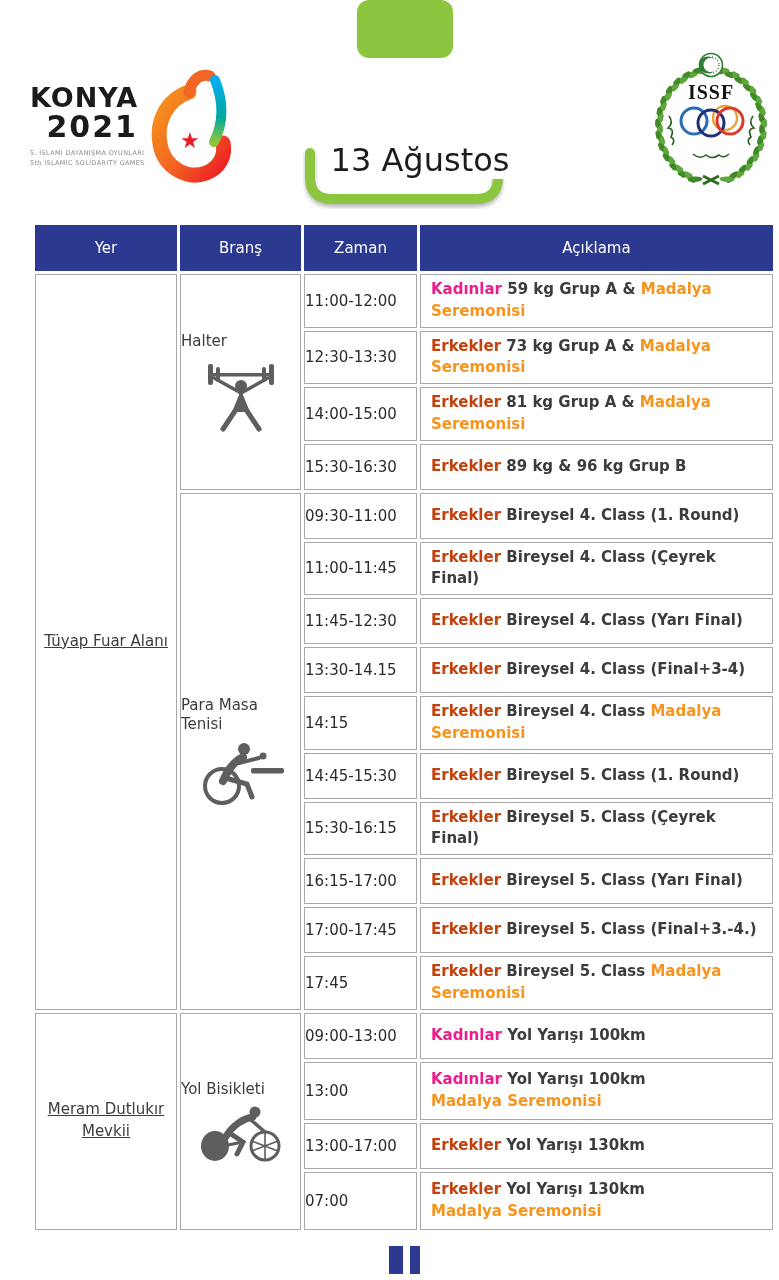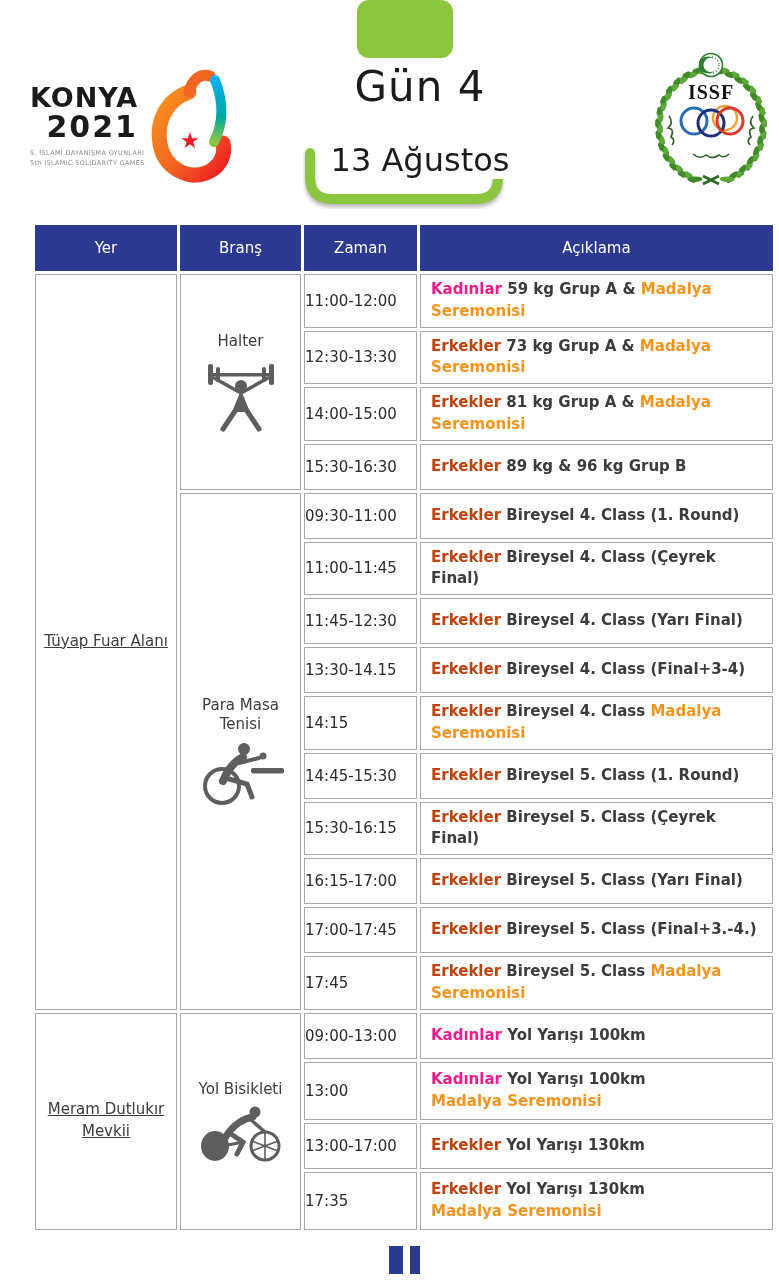--- a/index.html
+++ b/index.html
@@ -33,21 +33,21 @@
 
   
   table.schedule { position:absolute; left:32px; top:222px; width:744px;
                    border-collapse:separate; border-spacing:3px; table-layout:fixed; }
   .schedule th { background:#2B3990; color:#fff; font-weight:normal; font-size:15px;
                  height:40px; text-align:center; }
   .schedule td { border:1px solid #A9A9A9; background:#fff; vertical-align:middle;
                  font-size:15px; color:#3C3C3C; }
   .schedule tr { height:46px; }
   td.venue { text-align:center; padding:17px 8px; line-height:1.45;text-decoration:underline; }
-  td.sport { text-align:center; }
+  td.sport { }
   td.sport .sport-label { font-size:15px; line-height:1.3; margin-bottom:4px; }
   td.time  { text-align:left; color:#2b2b2b; }
   td.desc  { text-align:left; padding:4px 6px 4px 10px; line-height:1.45;font-weight:bold; }
   .c-pink   { color:#EC1C8D; }
   .c-blue   { color:#c2410c; }
   .c-orange { color:#F7941D; }
   .c-dark   { color:#3C3C3C; }
   .sport-icon { display:block; margin:0 auto; }
 
   
@@ -82,21 +82,20 @@
             <stop offset="1" stop-color="#8CC63F"></stop>
         </linearGradient>
       </defs>
       <path d="M47,28 C24,36 14,58 18,80 C22,104 46,116 64,109 C77,104 84,92 81,79" fill="none" stroke="url(#gRed)" stroke-width="15" stroke-linecap="round"></path>
       <path d="M47,28 C50,16 58,9 68,12" fill="none" stroke="#F26522" stroke-width="11" stroke-linecap="round"></path>
       <path d="M73,16 C81,36 82,58 72,78" fill="none" stroke="url(#gBlue)" stroke-width="10" stroke-linecap="round"></path>
       <text x="38" y="84" font-size="22" fill="#ED1C24">★</text>
     </svg>
   </div>
 
-  <div class="day-title">Gün 4</div>
   <svg class="bracket-svg" width="202" height="62" viewBox="0 0 202 62">
     <path d="M7,6 L7,30 Q7,52 29,52 L173,52 Q195,52 195,30 L195,2" fill="none" stroke="#8CC63F" stroke-width="10" stroke-linecap="round" style="filter:drop-shadow(0 3px 2px rgba(90,90,90,0.45));"></path>
   </svg>
   <div class="day-date"><span>13 Ağustos</span></div>
 
   <svg class="issf-logo" width="132" height="140" viewBox="0 0 132 140">
     <g id="wreath">
         <ellipse cx="55.18859207747653" cy="21.22373435890688" rx="7.5" ry="2.8" transform="rotate(189.10672395957553 55.18859207747653 21.22373435890688)" fill="#5FA83A"></ellipse>
         <ellipse cx="49.931116292502736" cy="22.740835087471396" rx="7.5" ry="2.8" transform="rotate(138.71436814942146 49.931116292502736 22.740835087471396)" fill="#3F8A28"></ellipse>
         <ellipse cx="44.849694560058396" cy="24.841454372014347" rx="7.5" ry="2.8" transform="rotate(176.38335144618438 44.849694560058396 24.841454372014347)" fill="#5FA83A"></ellipse>
@@ -294,21 +293,21 @@
         </tr>
         <tr style="height: 58px;">
           <td class="time">13:00</td>
           <td class="desc"><span class="c-pink">Kadınlar</span><span class="c-dark"> Yol Yarışı 100km</span><br><span class="c-orange">Madalya Seremonisi</span></td>
         </tr>
         <tr>
           <td class="time">13:00-17:00</td>
           <td class="desc"><span class="c-blue">Erkekler</span><span class="c-dark"> Yol Yarışı 130km</span></td>
         </tr>
         <tr style="height: 58px;">
-          <td class="time">17:35</td>
+          <td class="time">07:00</td>
           <td class="desc"><span class="c-blue">Erkekler</span><span class="c-dark"> Yol Yarışı 130km</span><br><span class="c-orange">Madalya Seremonisi</span></td>
         </tr>
       </tbody>
   </table>
 
   <div class="pause-bars">
     <span class="b1"></span>
       <span class="b2"></span>
   </div>
 </div>

